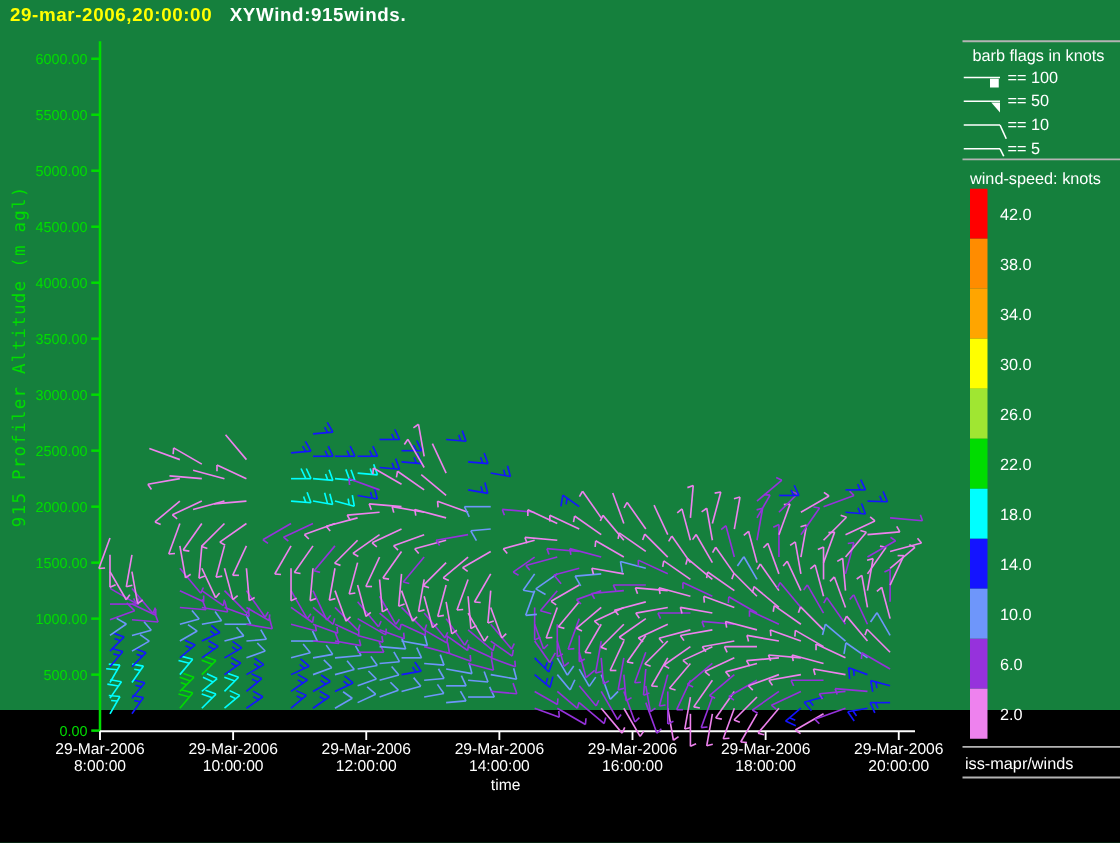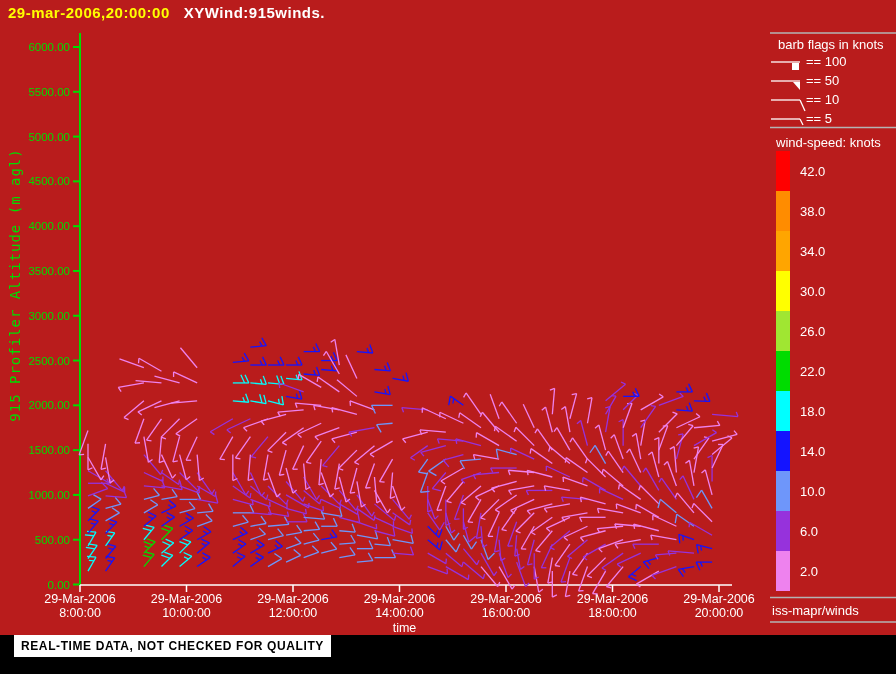--- a/index.html
+++ b/index.html
@@ -1,16 +1,16 @@
 <!DOCTYPE html>
 <html><head>
 <meta charset="utf-8">
 <style>
   html,body{margin:0;padding:0;background:#000;width:896px;height:674px;overflow:hidden;}
-  .screen{position:relative;width:896px;height:635px;background:#b91c1c;font-family:"Liberation Sans",sans-serif;}
+  .screen{position:relative;width:896px;height:568px;background:#15803d;font-family:"Liberation Sans",sans-serif;}
   .titlebar{position:absolute;left:8px;top:4px;font-size:15px;font-weight:bold;letter-spacing:0.5px;white-space:nowrap;}
   .ts{color:#ffff00;}
   .pn{color:#ffffff;margin-left:14px;}
   .disclaimer{position:absolute;left:14px;top:635px;background:#ffffff;color:#000000;
       font-size:12px;font-weight:bold;letter-spacing:0.6px;padding:4px 7px 4px 7px;white-space:nowrap;}
   svg{position:absolute;left:0;top:0;}
   svg text{font-family:"Liberation Sans",sans-serif;}
   .mono{font-family:"DejaVu Sans Mono",monospace;}
 </style>
 </head>
@@ -1850,14 +1850,13 @@
       <text x="800" y="456" fill="#ffffff" font-size="13" text-anchor="start">14.0</text>
       <rect x="776" y="471" width="14" height="40" fill="#6e96fa"></rect>
       <text x="800" y="496" fill="#ffffff" font-size="13" text-anchor="start">10.0</text>
       <rect x="776" y="511" width="14" height="40" fill="#9632dc"></rect>
       <text x="800" y="536" fill="#ffffff" font-size="13" text-anchor="start">6.0</text>
       <rect x="776" y="551" width="14" height="40" fill="#ee82ee"></rect>
       <text x="800" y="576" fill="#ffffff" font-size="13" text-anchor="start">2.0</text>
       <text x="772" y="615" fill="#ffffff" font-size="13" text-anchor="start">iss-mapr/winds</text>
     </svg>
 
-  <div class="disclaimer">REAL-TIME DATA, NOT CHECKED FOR QUALITY</div>
 </div>
 
 </body></html>

